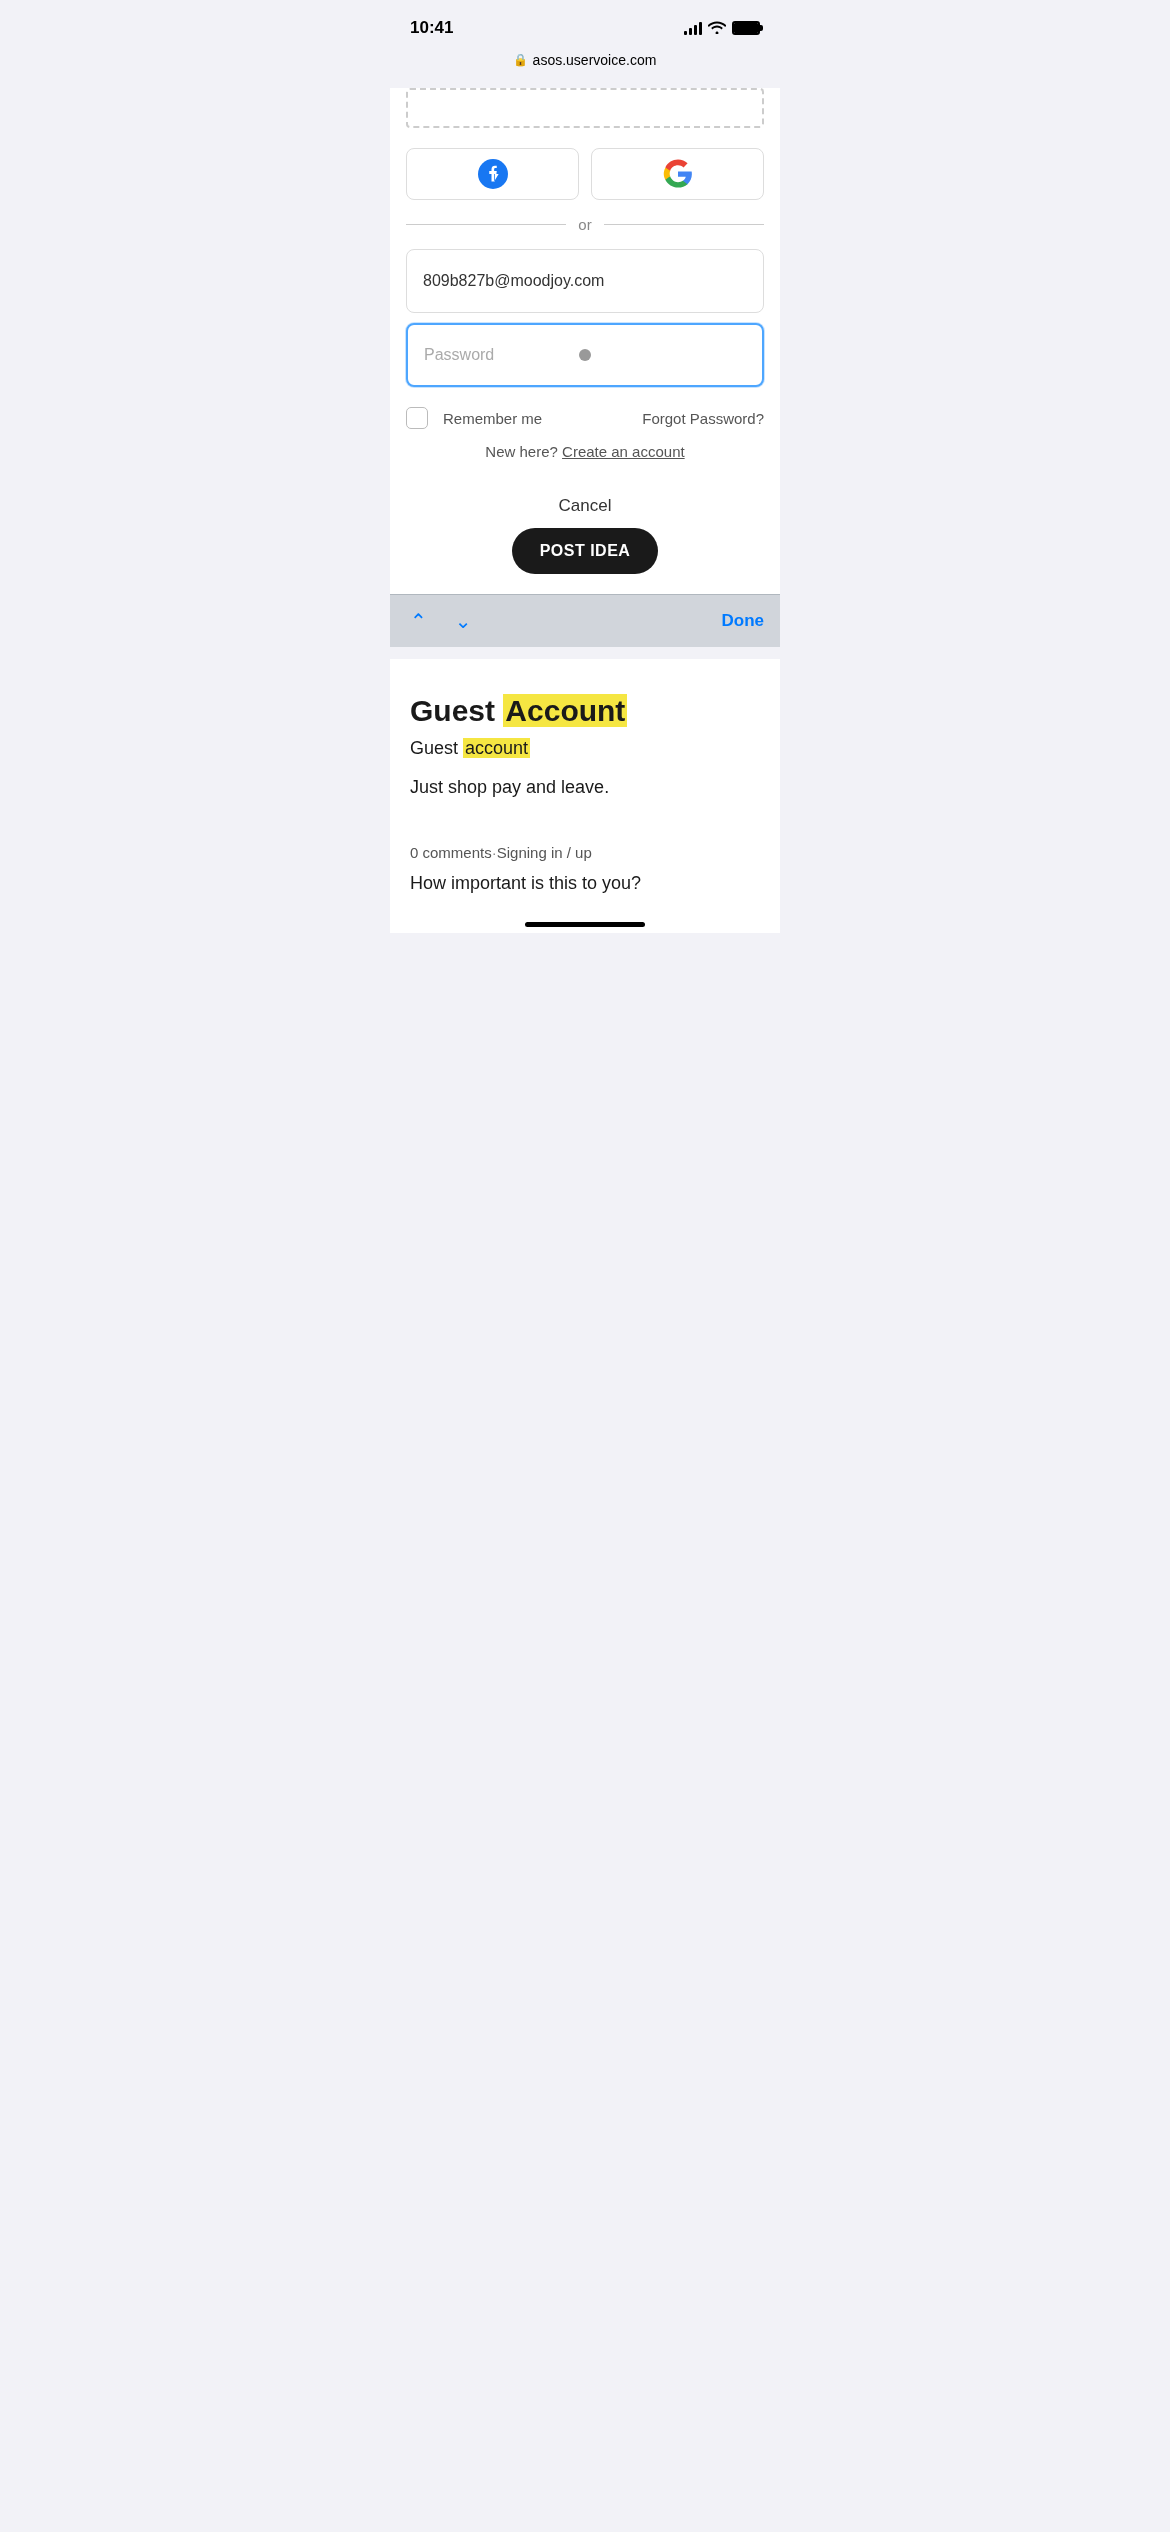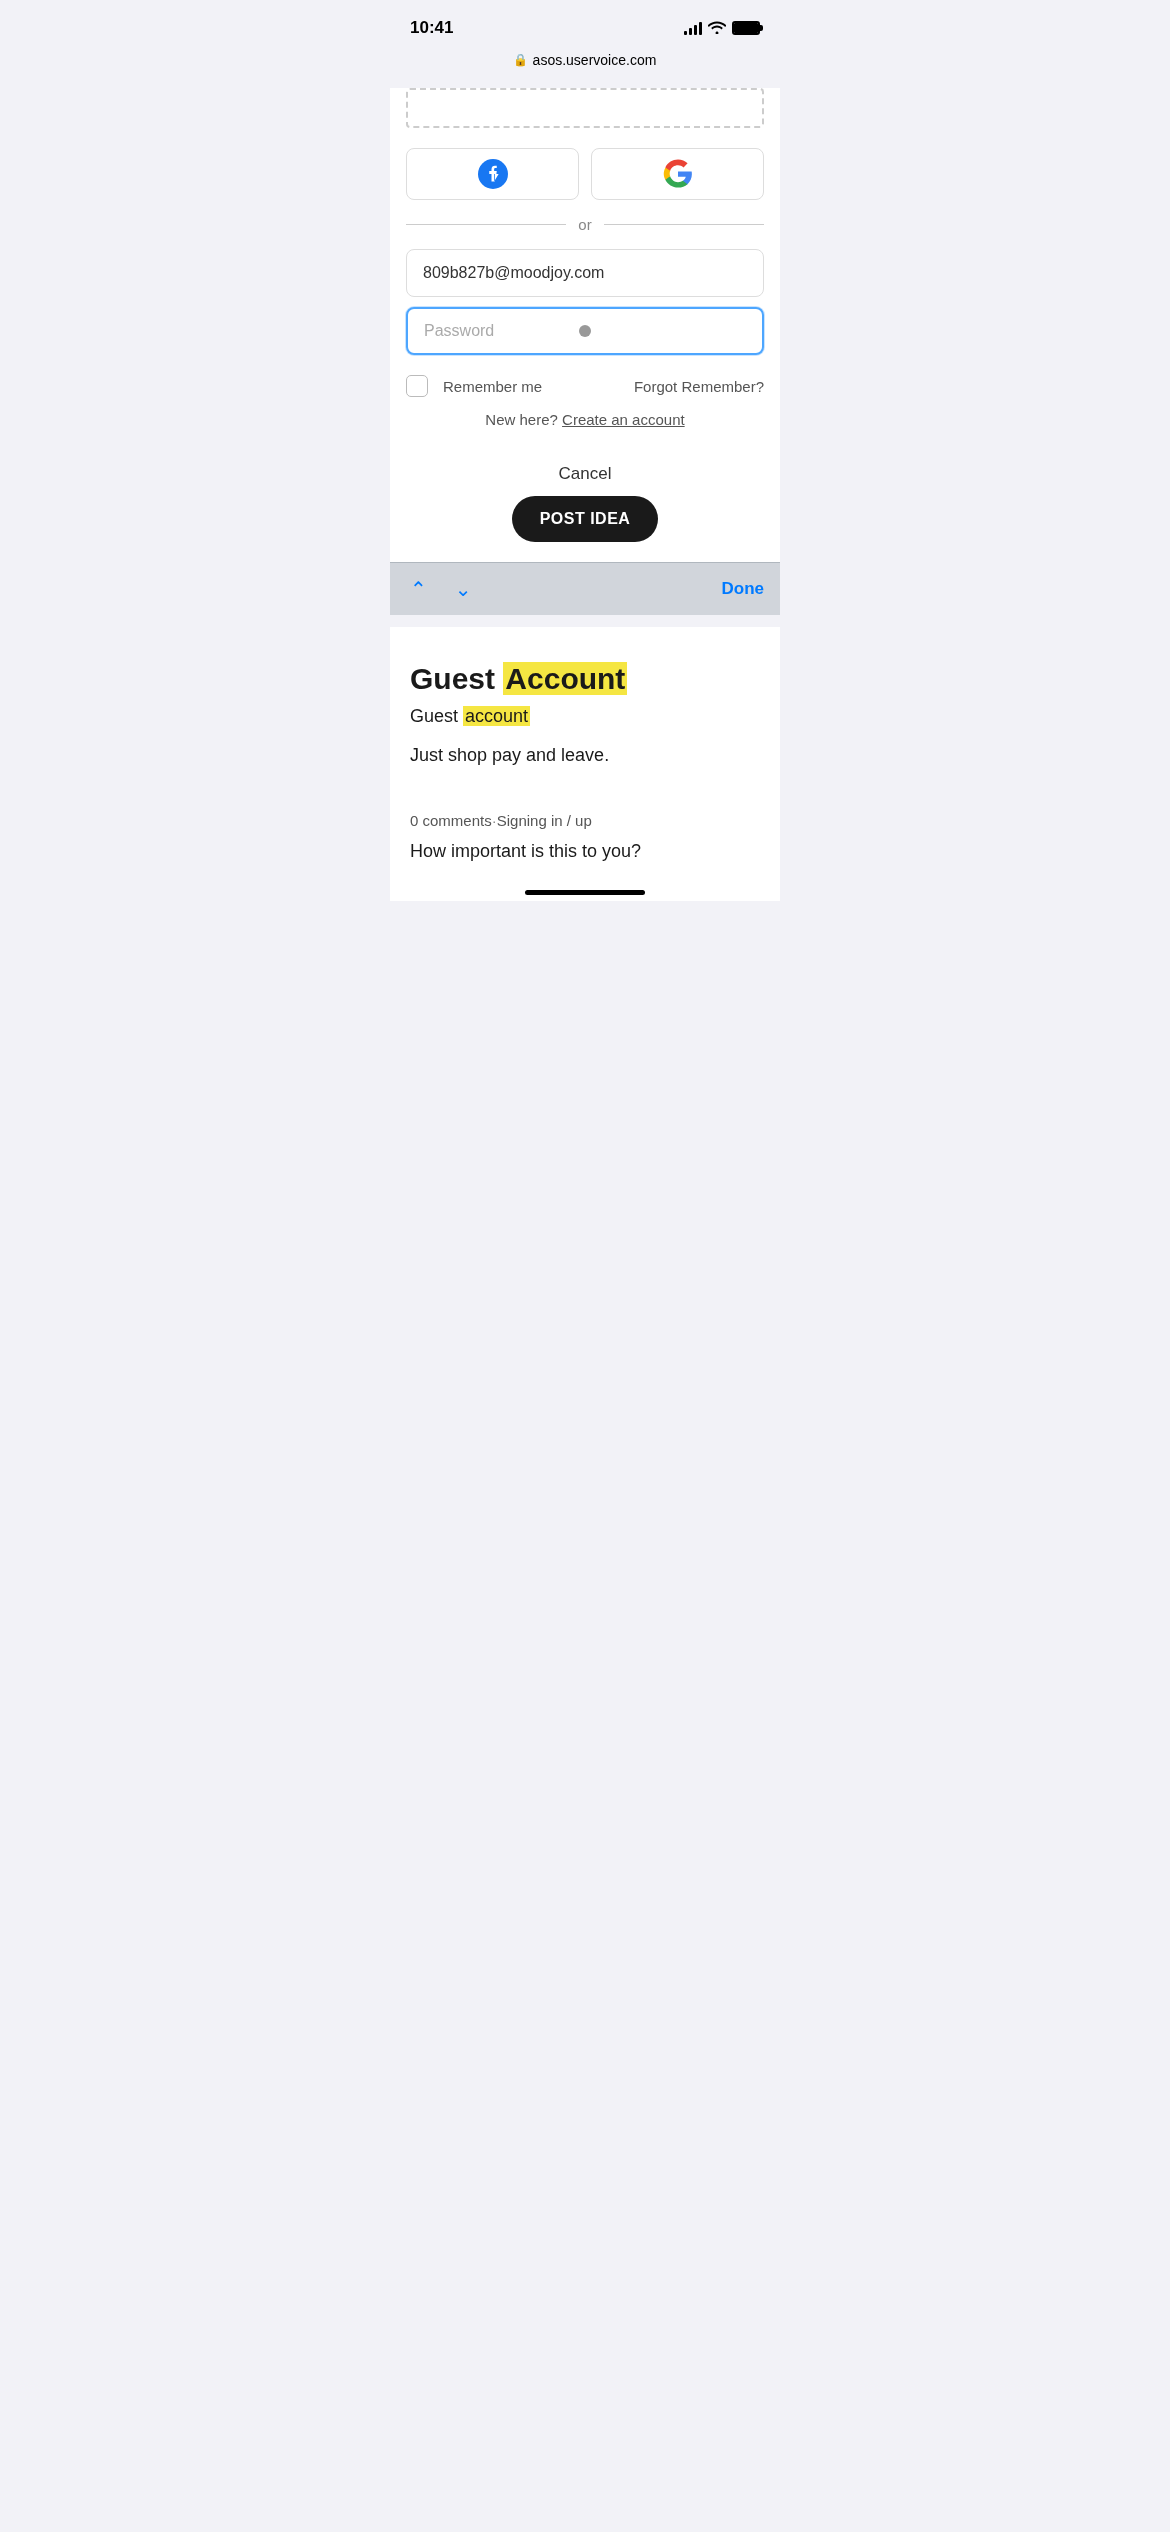--- a/index.html
+++ b/index.html
@@ -163,21 +163,21 @@
       background: #ccc;
     }
 
     
     .form-section {
       padding: 0 16px;
     }
 
     .input-field {
       width: 100%;
-      height: 48px;
+      height: 64px;
       border: 1.5px solid #ddd;
       border-radius: 8px;
       padding: 0 16px;
       font-size: 16px;
       color: #333;
       background: #fff;
       outline: none;
       margin-bottom: 10px;
     }
 
@@ -483,21 +483,21 @@
       <input class="input-field focused" type="password" placeholder="Password" style="">
       <div class="password-dot"></div>
     </div>
   </div>
 
   <div class="remember-row">
     <div class="remember-left">
       <div class="checkbox"></div>
       <span class="remember-label">Remember me</span>
     </div>
-    <a href="#" class="forgot-link">Forgot Remember?</a>
+    <a href="#" class="forgot-link">Forgot Password?</a>
   </div>
 
   <div class="new-here-row">
     <span>New here?</span>
     <a href="#">Create an account</a>
   </div>
 
   <div class="action-buttons">
     <button class="cancel-btn">Cancel</button>
     <button class="post-idea-btn">POST IDEA</button>

